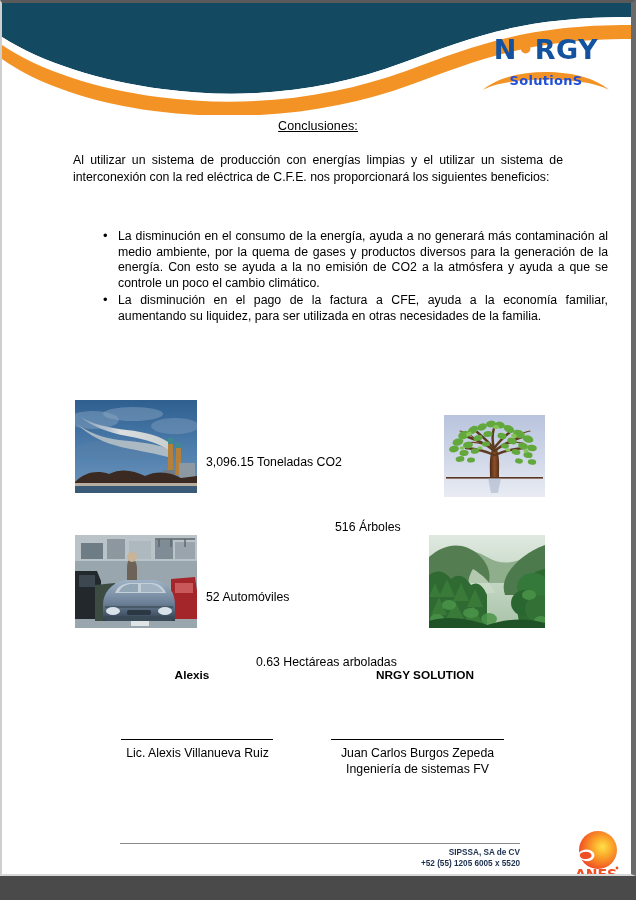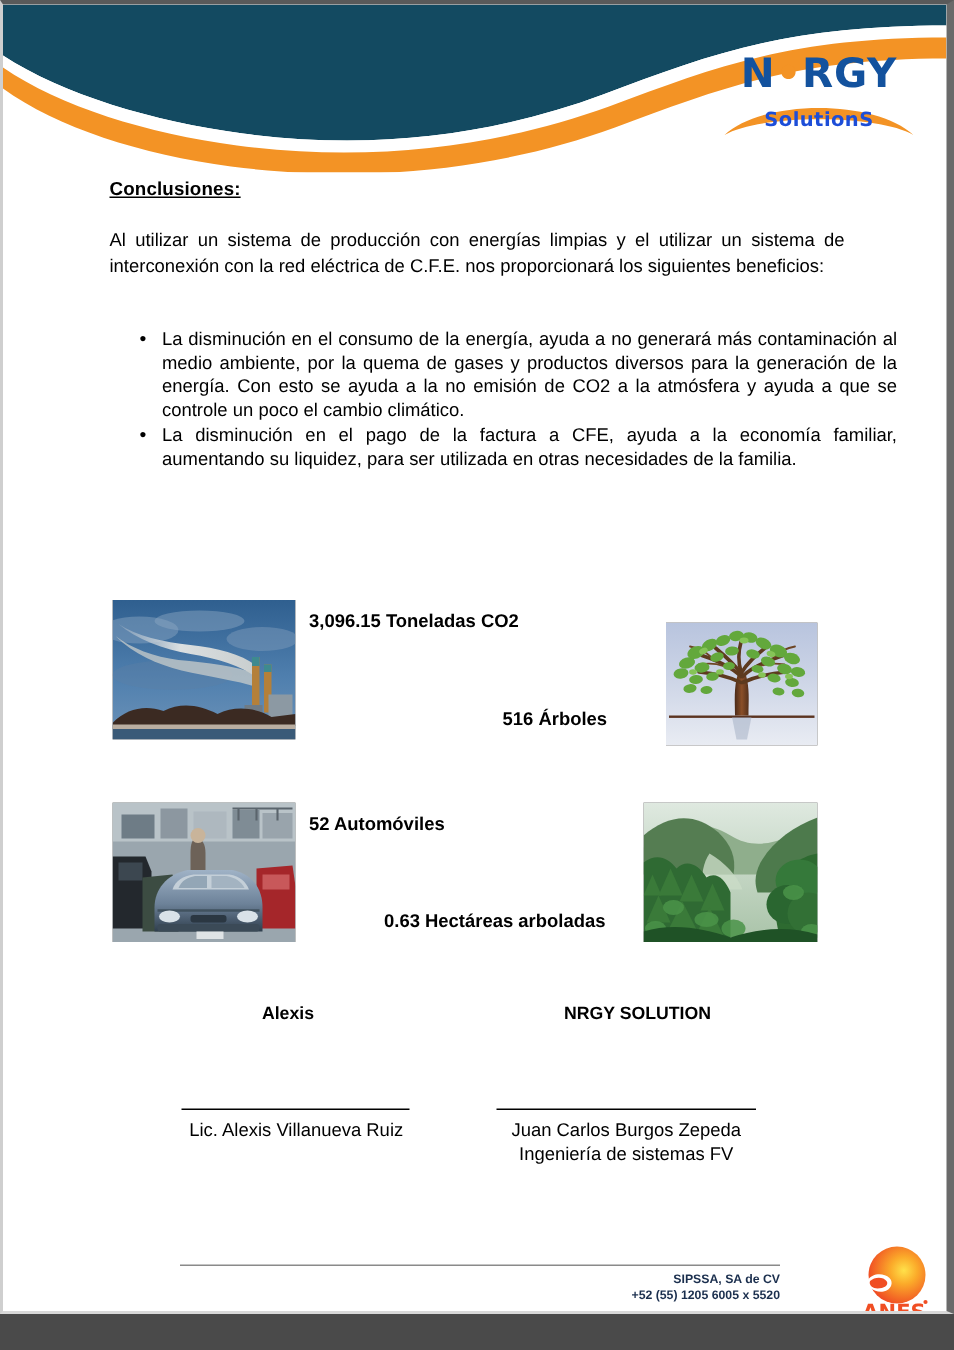--- a/index.html
+++ b/index.html
@@ -85,34 +85,35 @@
     height: 780px;
   }
   .content {
     position: absolute;
     left: 71px;
     width: 490px;
   }
   h1.section-title {
     margin: 0;
     font-size: 12.5px;
-    font-weight: bold;
+    font-weight: normal;
     color: #000;
     text-decoration: underline;
     letter-spacing: 0.1px;
+    text-align: center;
   }
   p.para {
     margin: 0;
     font-size: 12.3px;
     line-height: 16.5px;
     color: #000;
     text-align: justify;
   }
   ul.benefits {
-    margin: 4px;
+    margin: 14px;
     padding: 0 0 0 31px;
     list-style: none;
   }
   ul.benefits li {
     position: relative;
     font-size: 12.3px;
     line-height: 15.6px;
     color: #000;
     text-align: justify;
     margin-bottom: 2px;
@@ -129,23 +130,24 @@
   .photo {
     position: absolute;
     overflow: hidden;
     background: #888;
   }
   .photo svg { display: block; }
 
   .eq-label {
     position: absolute;
     font-size: 12.3px;
-    font-weight: bold;
+    font-weight: normal;
     color: #000;
     white-space: nowrap;
+    margin-top: 48px;
   }
 
   
   .sig-head {
     position: absolute;
     font-size: 11.8px;
     font-weight: bold;
     color: #000;
     text-align: center;
   }

